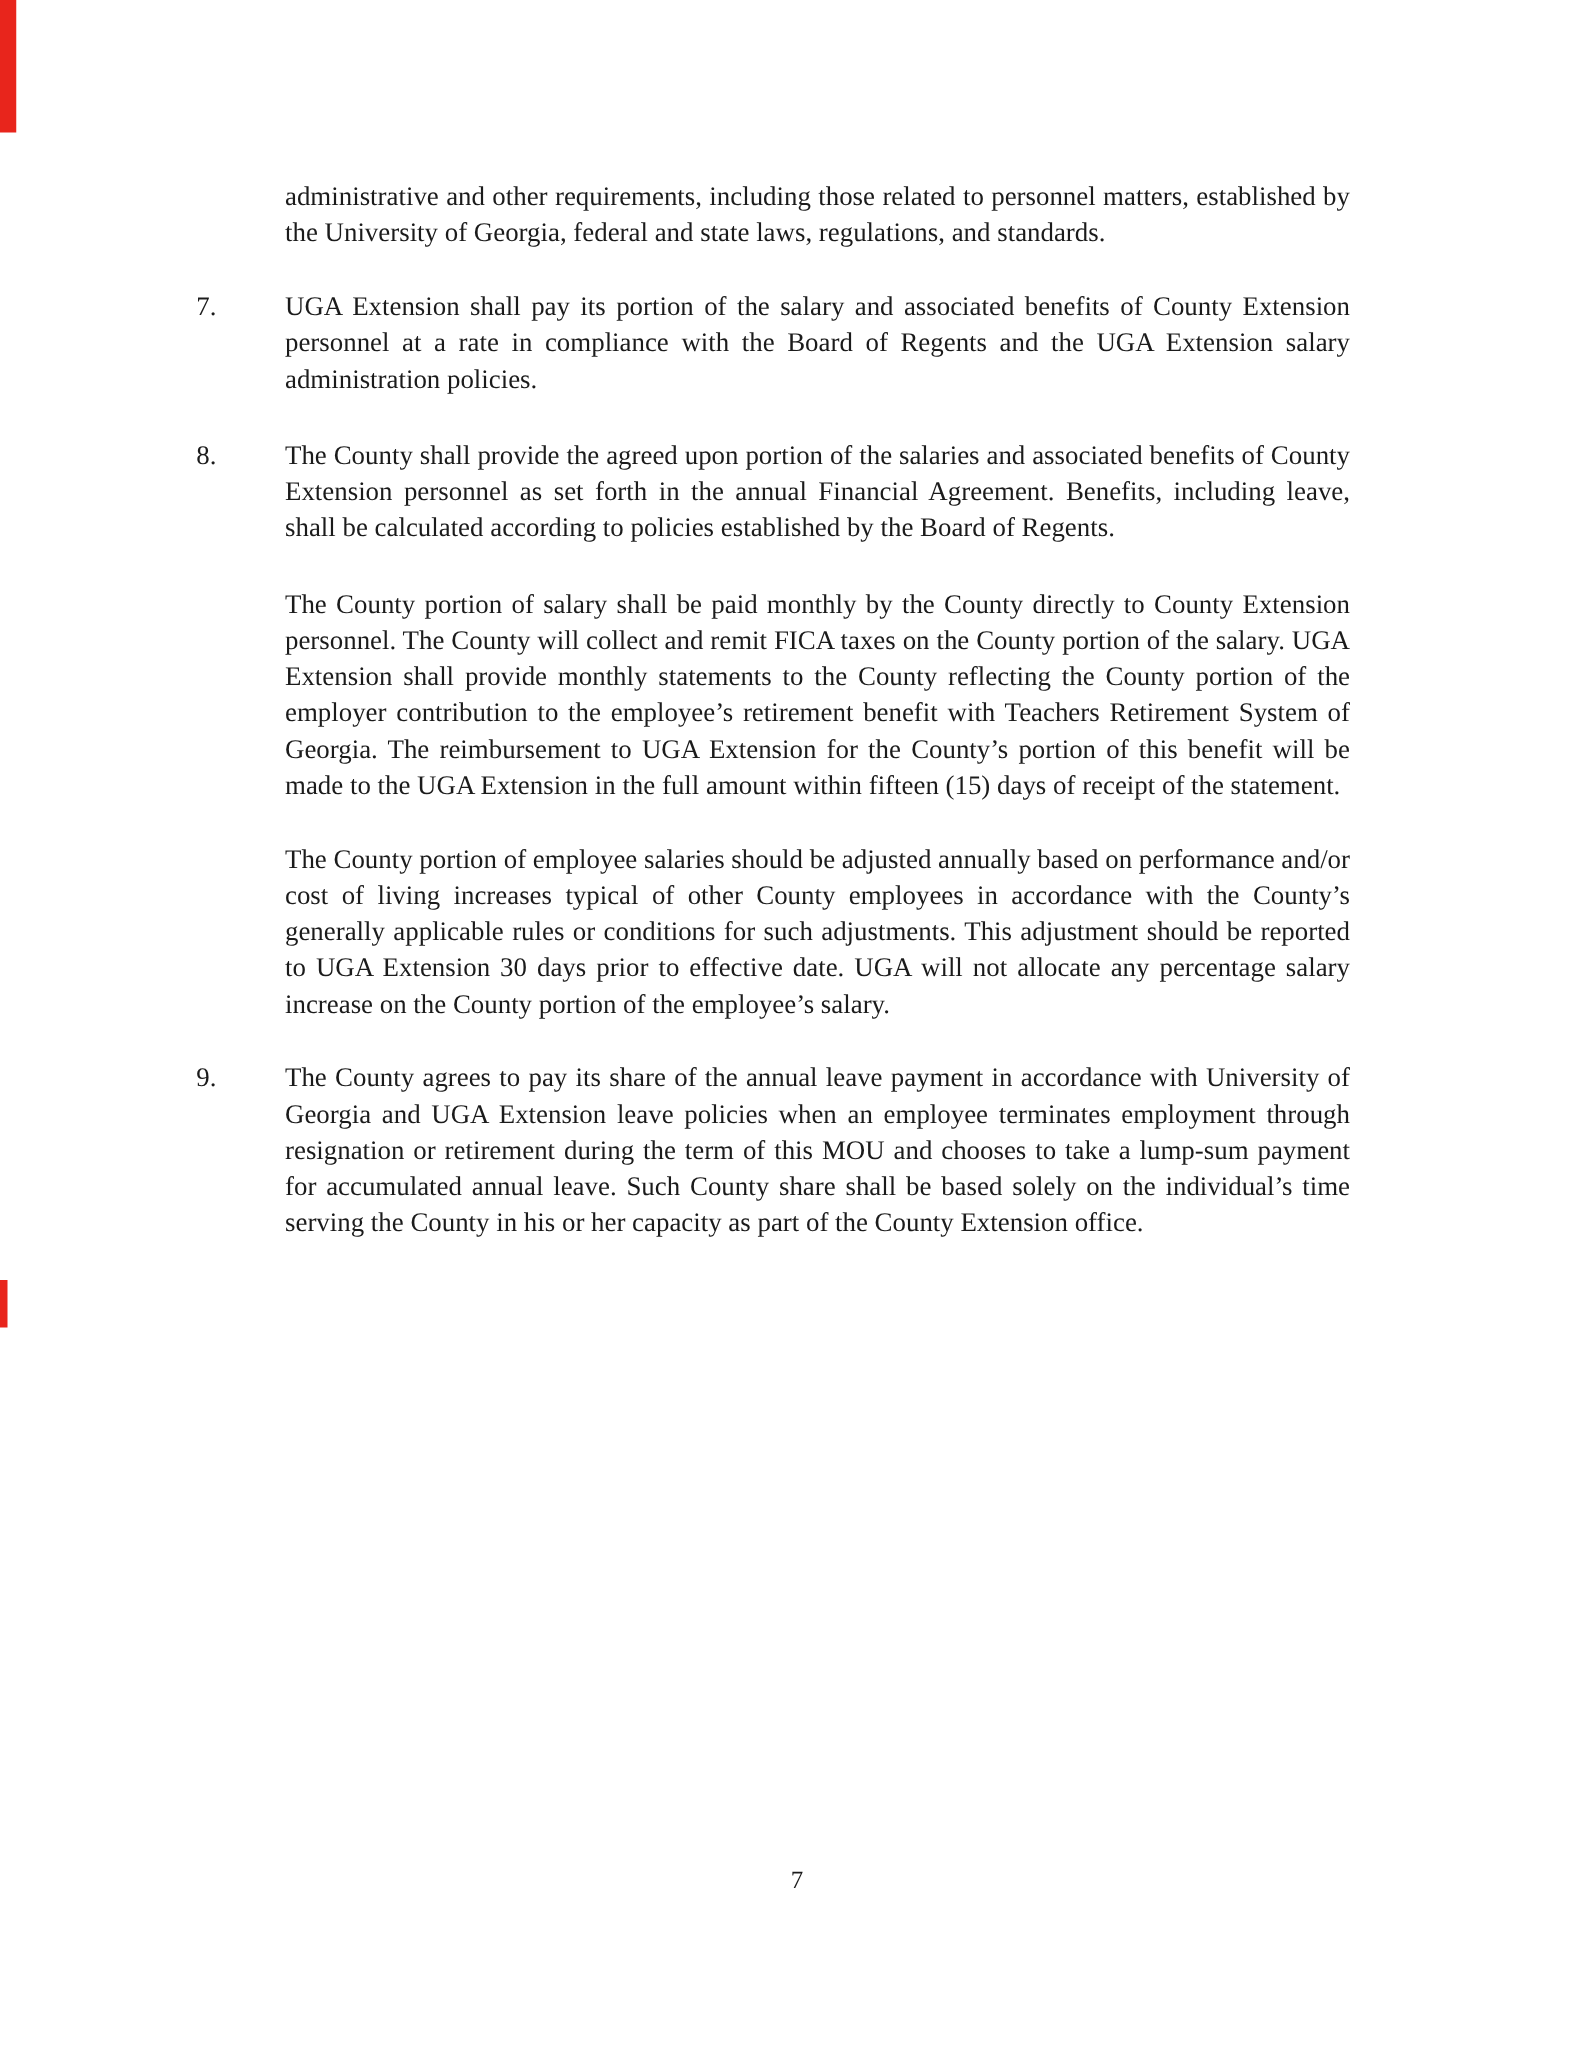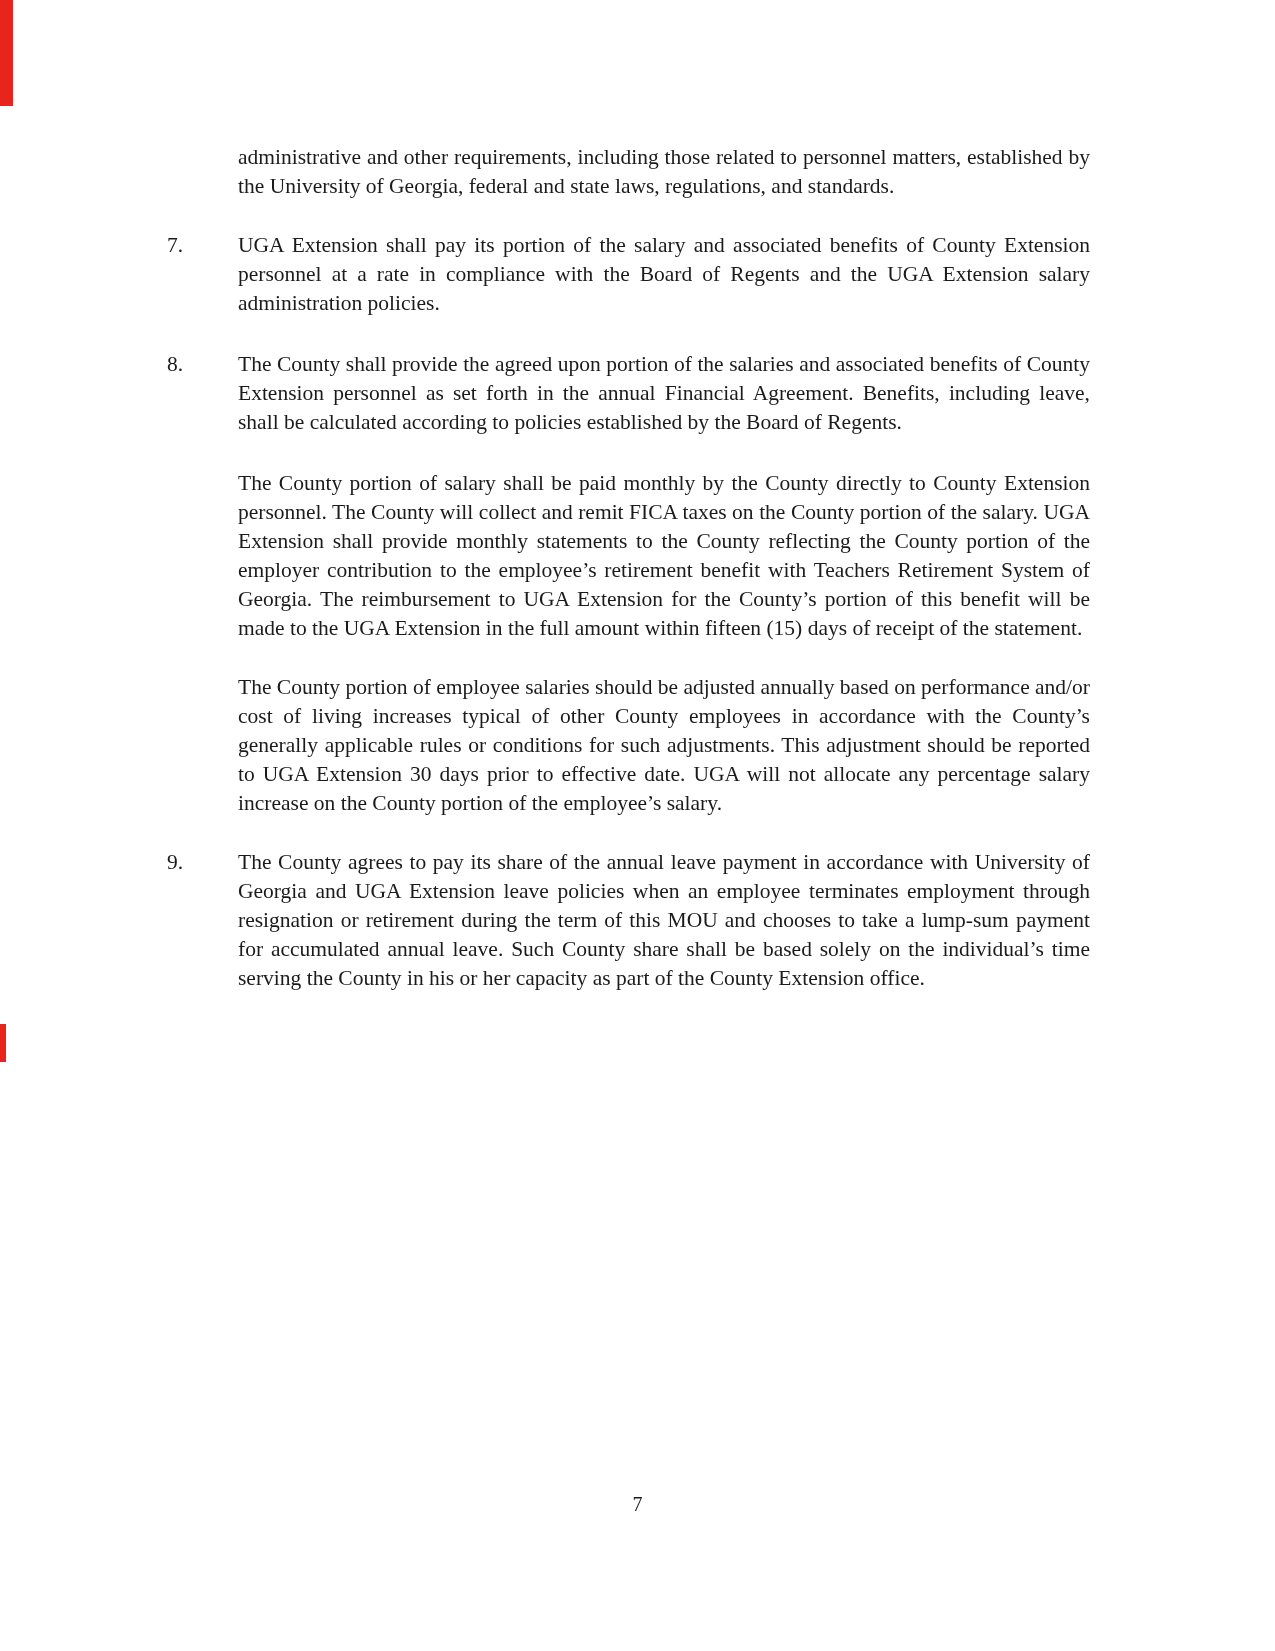--- a/index.html
+++ b/index.html
@@ -13,21 +13,21 @@
     height: 1651px;
     background: #ffffff;
     font-family: "Liberation Serif", serif;
     font-size: 21.5px;
     line-height: 29px;
     color: #1b1b1b;
     overflow: hidden;
   }
   .content {
     position: absolute;
-    left: 238px;
+    left: 228px;
     top: 143px;
     width: 852px;
   }
   .para {
     position: relative;
     text-align: justify;
     margin: 0 0 30px 0;
   }
   .para.numbered {
     margin-bottom: 32px;

